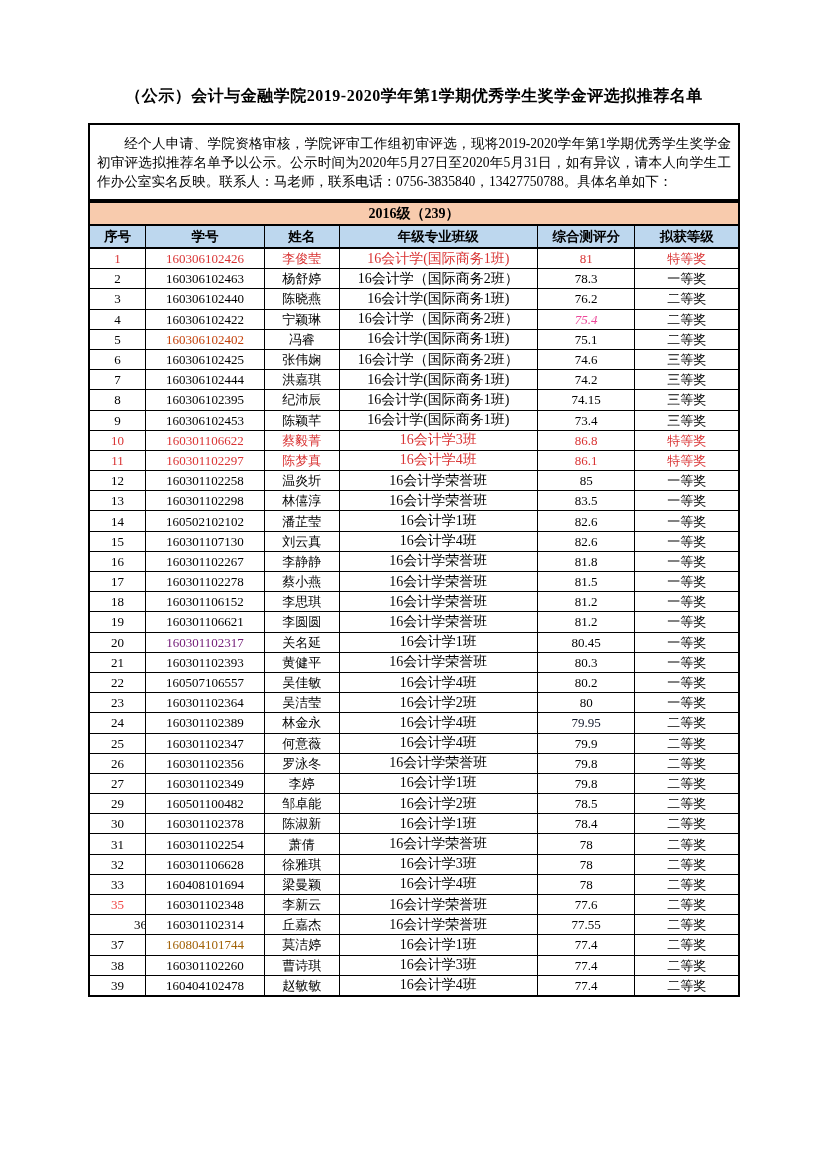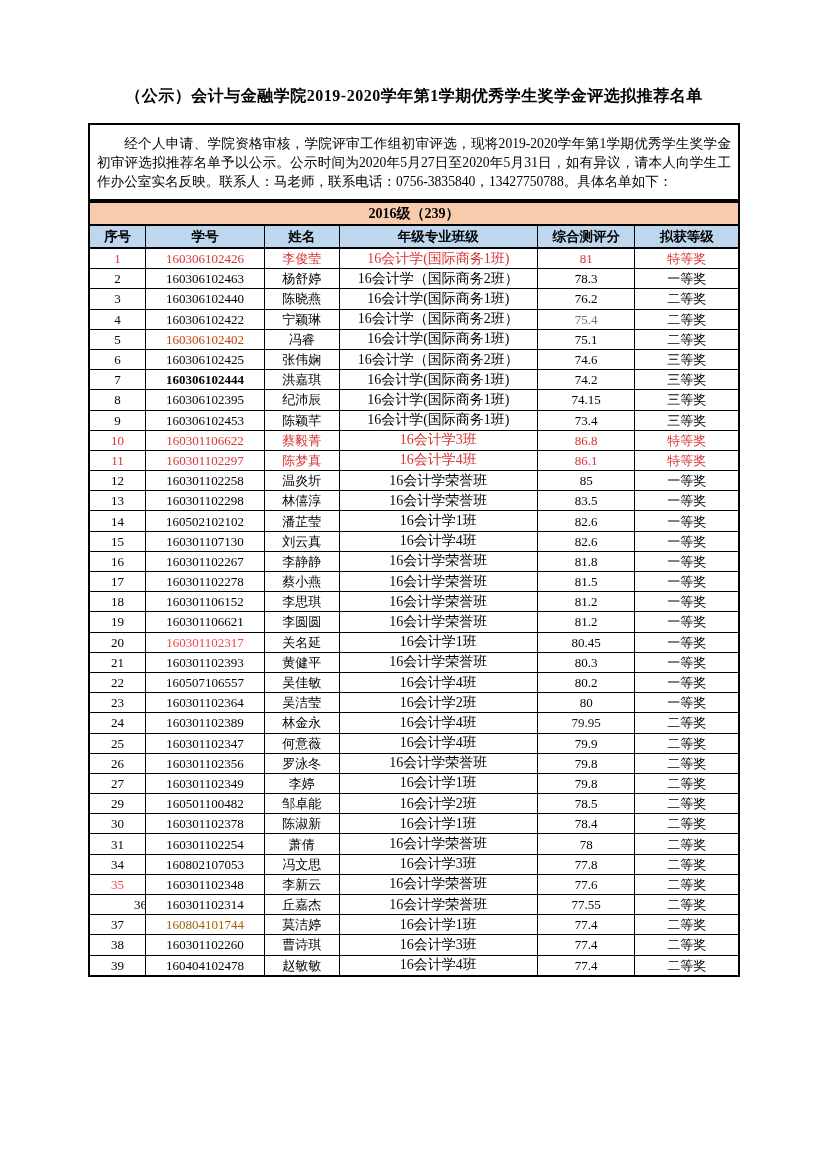--- a/index.html
+++ b/index.html
@@ -138,42 +138,42 @@
           <td class="cell-name" style="color: rgb(0, 0, 0);">陈晓燕</td>
           <td class="cell-class" style="color: rgb(0, 0, 0);">16会计学(国际商务1班)</td>
           <td class="cell-score" style="color: rgb(0, 0, 0);">76.2</td>
           <td class="cell-award" style="color: rgb(0, 0, 0);">二等奖</td>
         </tr>
         <tr class="data-row">
           <td class="cell-no" style="color: rgb(0, 0, 0);">4</td>
           <td class="cell-student-id" style="color: rgb(0, 0, 0);">160306102422</td>
           <td class="cell-name" style="color: rgb(0, 0, 0);">宁颖琳</td>
           <td class="cell-class" style="color: rgb(0, 0, 0);">16会计学（国际商务2班）</td>
-          <td class="cell-score" style="color: #737373;">75.4</td>
+          <td class="cell-score" style="color: #ec4899; font-style: italic;">75.4</td>
           <td class="cell-award" style="color: rgb(0, 0, 0);">二等奖</td>
         </tr>
         <tr class="data-row">
           <td class="cell-no" style="color: rgb(0, 0, 0);">5</td>
           <td class="cell-student-id" style="color: #c2410c;">160306102402</td>
           <td class="cell-name" style="color: rgb(0, 0, 0);">冯睿</td>
           <td class="cell-class" style="color: rgb(0, 0, 0);">16会计学(国际商务1班)</td>
           <td class="cell-score" style="color: rgb(0, 0, 0);">75.1</td>
           <td class="cell-award" style="color: rgb(0, 0, 0);">二等奖</td>
         </tr>
         <tr class="data-row">
           <td class="cell-no" style="color: rgb(0, 0, 0);">6</td>
           <td class="cell-student-id" style="color: rgb(0, 0, 0);">160306102425</td>
           <td class="cell-name" style="color: rgb(0, 0, 0);">张伟娴</td>
           <td class="cell-class" style="color: rgb(0, 0, 0);">16会计学（国际商务2班）</td>
           <td class="cell-score" style="color: rgb(0, 0, 0);">74.6</td>
           <td class="cell-award" style="color: rgb(0, 0, 0);">三等奖</td>
         </tr>
         <tr class="data-row">
           <td class="cell-no" style="color: rgb(0, 0, 0);">7</td>
-          <td class="cell-student-id" style="color: rgb(0, 0, 0); font-weight: bold;">160306102444</td>
+          <td class="cell-student-id" style="color: rgb(0, 0, 0);">160306102444</td>
           <td class="cell-name" style="color: rgb(0, 0, 0);">洪嘉琪</td>
           <td class="cell-class" style="color: rgb(0, 0, 0);">16会计学(国际商务1班)</td>
           <td class="cell-score" style="color: rgb(0, 0, 0);">74.2</td>
           <td class="cell-award" style="color: rgb(0, 0, 0);">三等奖</td>
         </tr>
         <tr class="data-row">
           <td class="cell-no" style="color: rgb(0, 0, 0);">8</td>
           <td class="cell-student-id" style="color: rgb(0, 0, 0);">160306102395</td>
           <td class="cell-name" style="color: rgb(0, 0, 0);">纪沛辰</td>
           <td class="cell-class" style="color: rgb(0, 0, 0);">16会计学(国际商务1班)</td>
@@ -263,21 +263,21 @@
         <tr class="data-row">
           <td class="cell-no" style="color: rgb(0, 0, 0);">19</td>
           <td class="cell-student-id" style="color: rgb(0, 0, 0);">160301106621</td>
           <td class="cell-name" style="color: rgb(0, 0, 0);">李圆圆</td>
           <td class="cell-class" style="color: rgb(0, 0, 0);">16会计学荣誉班</td>
           <td class="cell-score" style="color: rgb(0, 0, 0);">81.2</td>
           <td class="cell-award" style="color: rgb(0, 0, 0);">一等奖</td>
         </tr>
         <tr class="data-row">
           <td class="cell-no" style="color: rgb(0, 0, 0);">20</td>
-          <td class="cell-student-id" style="color: #ef4444;">160301102317</td>
+          <td class="cell-student-id" style="color: #701a75;">160301102317</td>
           <td class="cell-name" style="color: rgb(0, 0, 0);">关名延</td>
           <td class="cell-class" style="color: rgb(0, 0, 0);">16会计学1班</td>
           <td class="cell-score" style="color: rgb(0, 0, 0);">80.45</td>
           <td class="cell-award" style="color: rgb(0, 0, 0);">一等奖</td>
         </tr>
         <tr class="data-row">
           <td class="cell-no" style="color: rgb(0, 0, 0);">21</td>
           <td class="cell-student-id" style="color: rgb(0, 0, 0);">160301102393</td>
           <td class="cell-name" style="color: rgb(0, 0, 0);">黄健平</td>
           <td class="cell-class" style="color: rgb(0, 0, 0);">16会计学荣誉班</td>
@@ -350,25 +350,33 @@
         </tr>
         <tr class="data-row">
           <td class="cell-no" style="color: rgb(0, 0, 0);">31</td>
           <td class="cell-student-id" style="color: rgb(0, 0, 0);">160301102254</td>
           <td class="cell-name" style="color: rgb(0, 0, 0);">萧倩</td>
           <td class="cell-class" style="color: rgb(0, 0, 0);">16会计学荣誉班</td>
           <td class="cell-score" style="color: rgb(0, 0, 0);">78</td>
           <td class="cell-award" style="color: rgb(0, 0, 0);">二等奖</td>
         </tr>
         <tr class="data-row">
-          <td class="cell-no" style="color: rgb(0, 0, 0);">34</td>
-          <td class="cell-student-id" style="color: rgb(0, 0, 0);">160802107053</td>
-          <td class="cell-name" style="color: rgb(0, 0, 0);">冯文思</td>
+          <td class="cell-no" style="color: rgb(0, 0, 0);">32</td>
+          <td class="cell-student-id" style="color: rgb(0, 0, 0);">160301106628</td>
+          <td class="cell-name" style="color: rgb(0, 0, 0);">徐雅琪</td>
           <td class="cell-class" style="color: rgb(0, 0, 0);">16会计学3班</td>
-          <td class="cell-score" style="color: rgb(0, 0, 0);">77.8</td>
+          <td class="cell-score" style="color: rgb(0, 0, 0);">78</td>
+          <td class="cell-award" style="color: rgb(0, 0, 0);">二等奖</td>
+        </tr>
+        <tr class="data-row">
+          <td class="cell-no" style="color: rgb(0, 0, 0);">33</td>
+          <td class="cell-student-id" style="color: rgb(0, 0, 0);">160408101694</td>
+          <td class="cell-name" style="color: rgb(0, 0, 0);">梁曼颖</td>
+          <td class="cell-class" style="color: rgb(0, 0, 0);">16会计学4班</td>
+          <td class="cell-score" style="color: rgb(0, 0, 0);">78</td>
           <td class="cell-award" style="color: rgb(0, 0, 0);">二等奖</td>
         </tr>
         <tr class="data-row">
           <td class="cell-no" style="color: #ef4444; text-align: center;">35</td>
           <td class="cell-student-id" style="color: rgb(0, 0, 0);">160301102348</td>
           <td class="cell-name" style="color: rgb(0, 0, 0);">李新云</td>
           <td class="cell-class" style="color: rgb(0, 0, 0);">16会计学荣誉班</td>
           <td class="cell-score" style="color: rgb(0, 0, 0);">77.6</td>
           <td class="cell-award" style="color: rgb(0, 0, 0);">二等奖</td>
         </tr>

